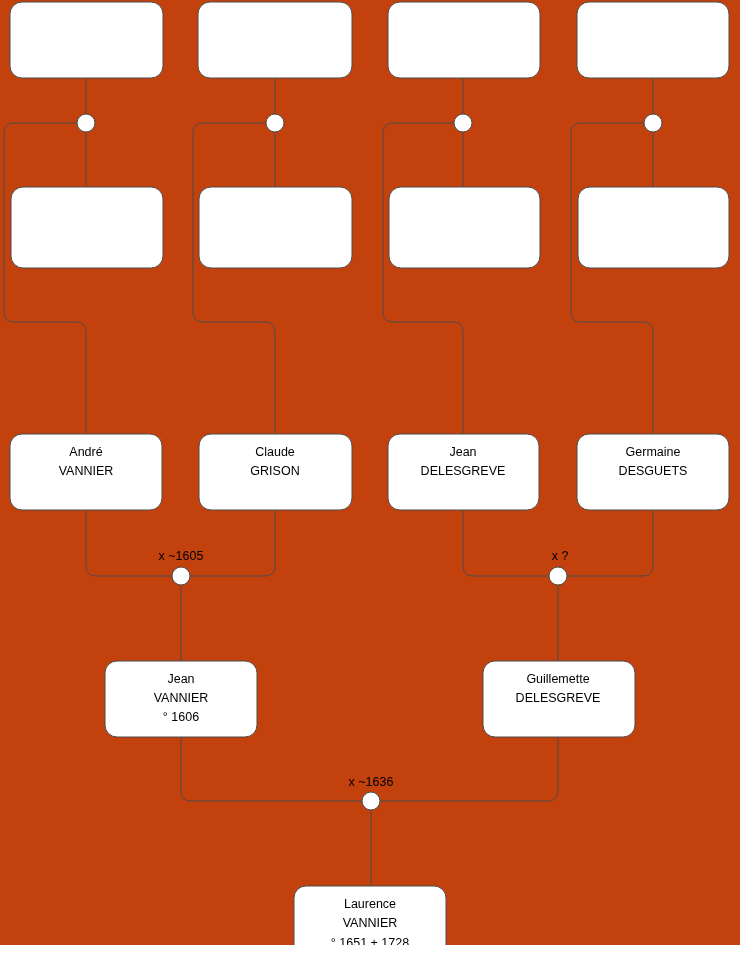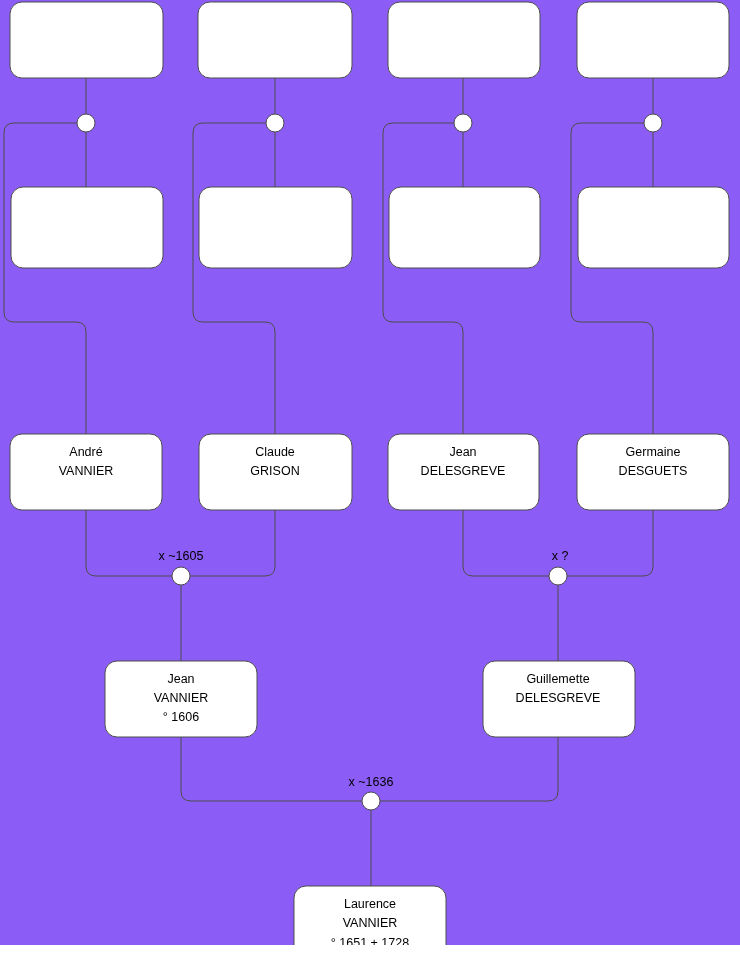--- a/index.html
+++ b/index.html
@@ -7,21 +7,21 @@
     padding: 0;
     background: #ffffff;
   }
   body {
     font-family: "Liberation Sans", sans-serif;
   }
   #chart-root {
     position: relative;
     width: 740px;
     height: 945px;
-    background: #8b5cf6;
+    background: #c2410c;
     overflow: hidden;
   }
   svg.tree {
     display: block;
     width: 740px;
     height: 975px;
   }
   .node-box {
     fill: #ffffff;
     stroke: #4d4d4d;

